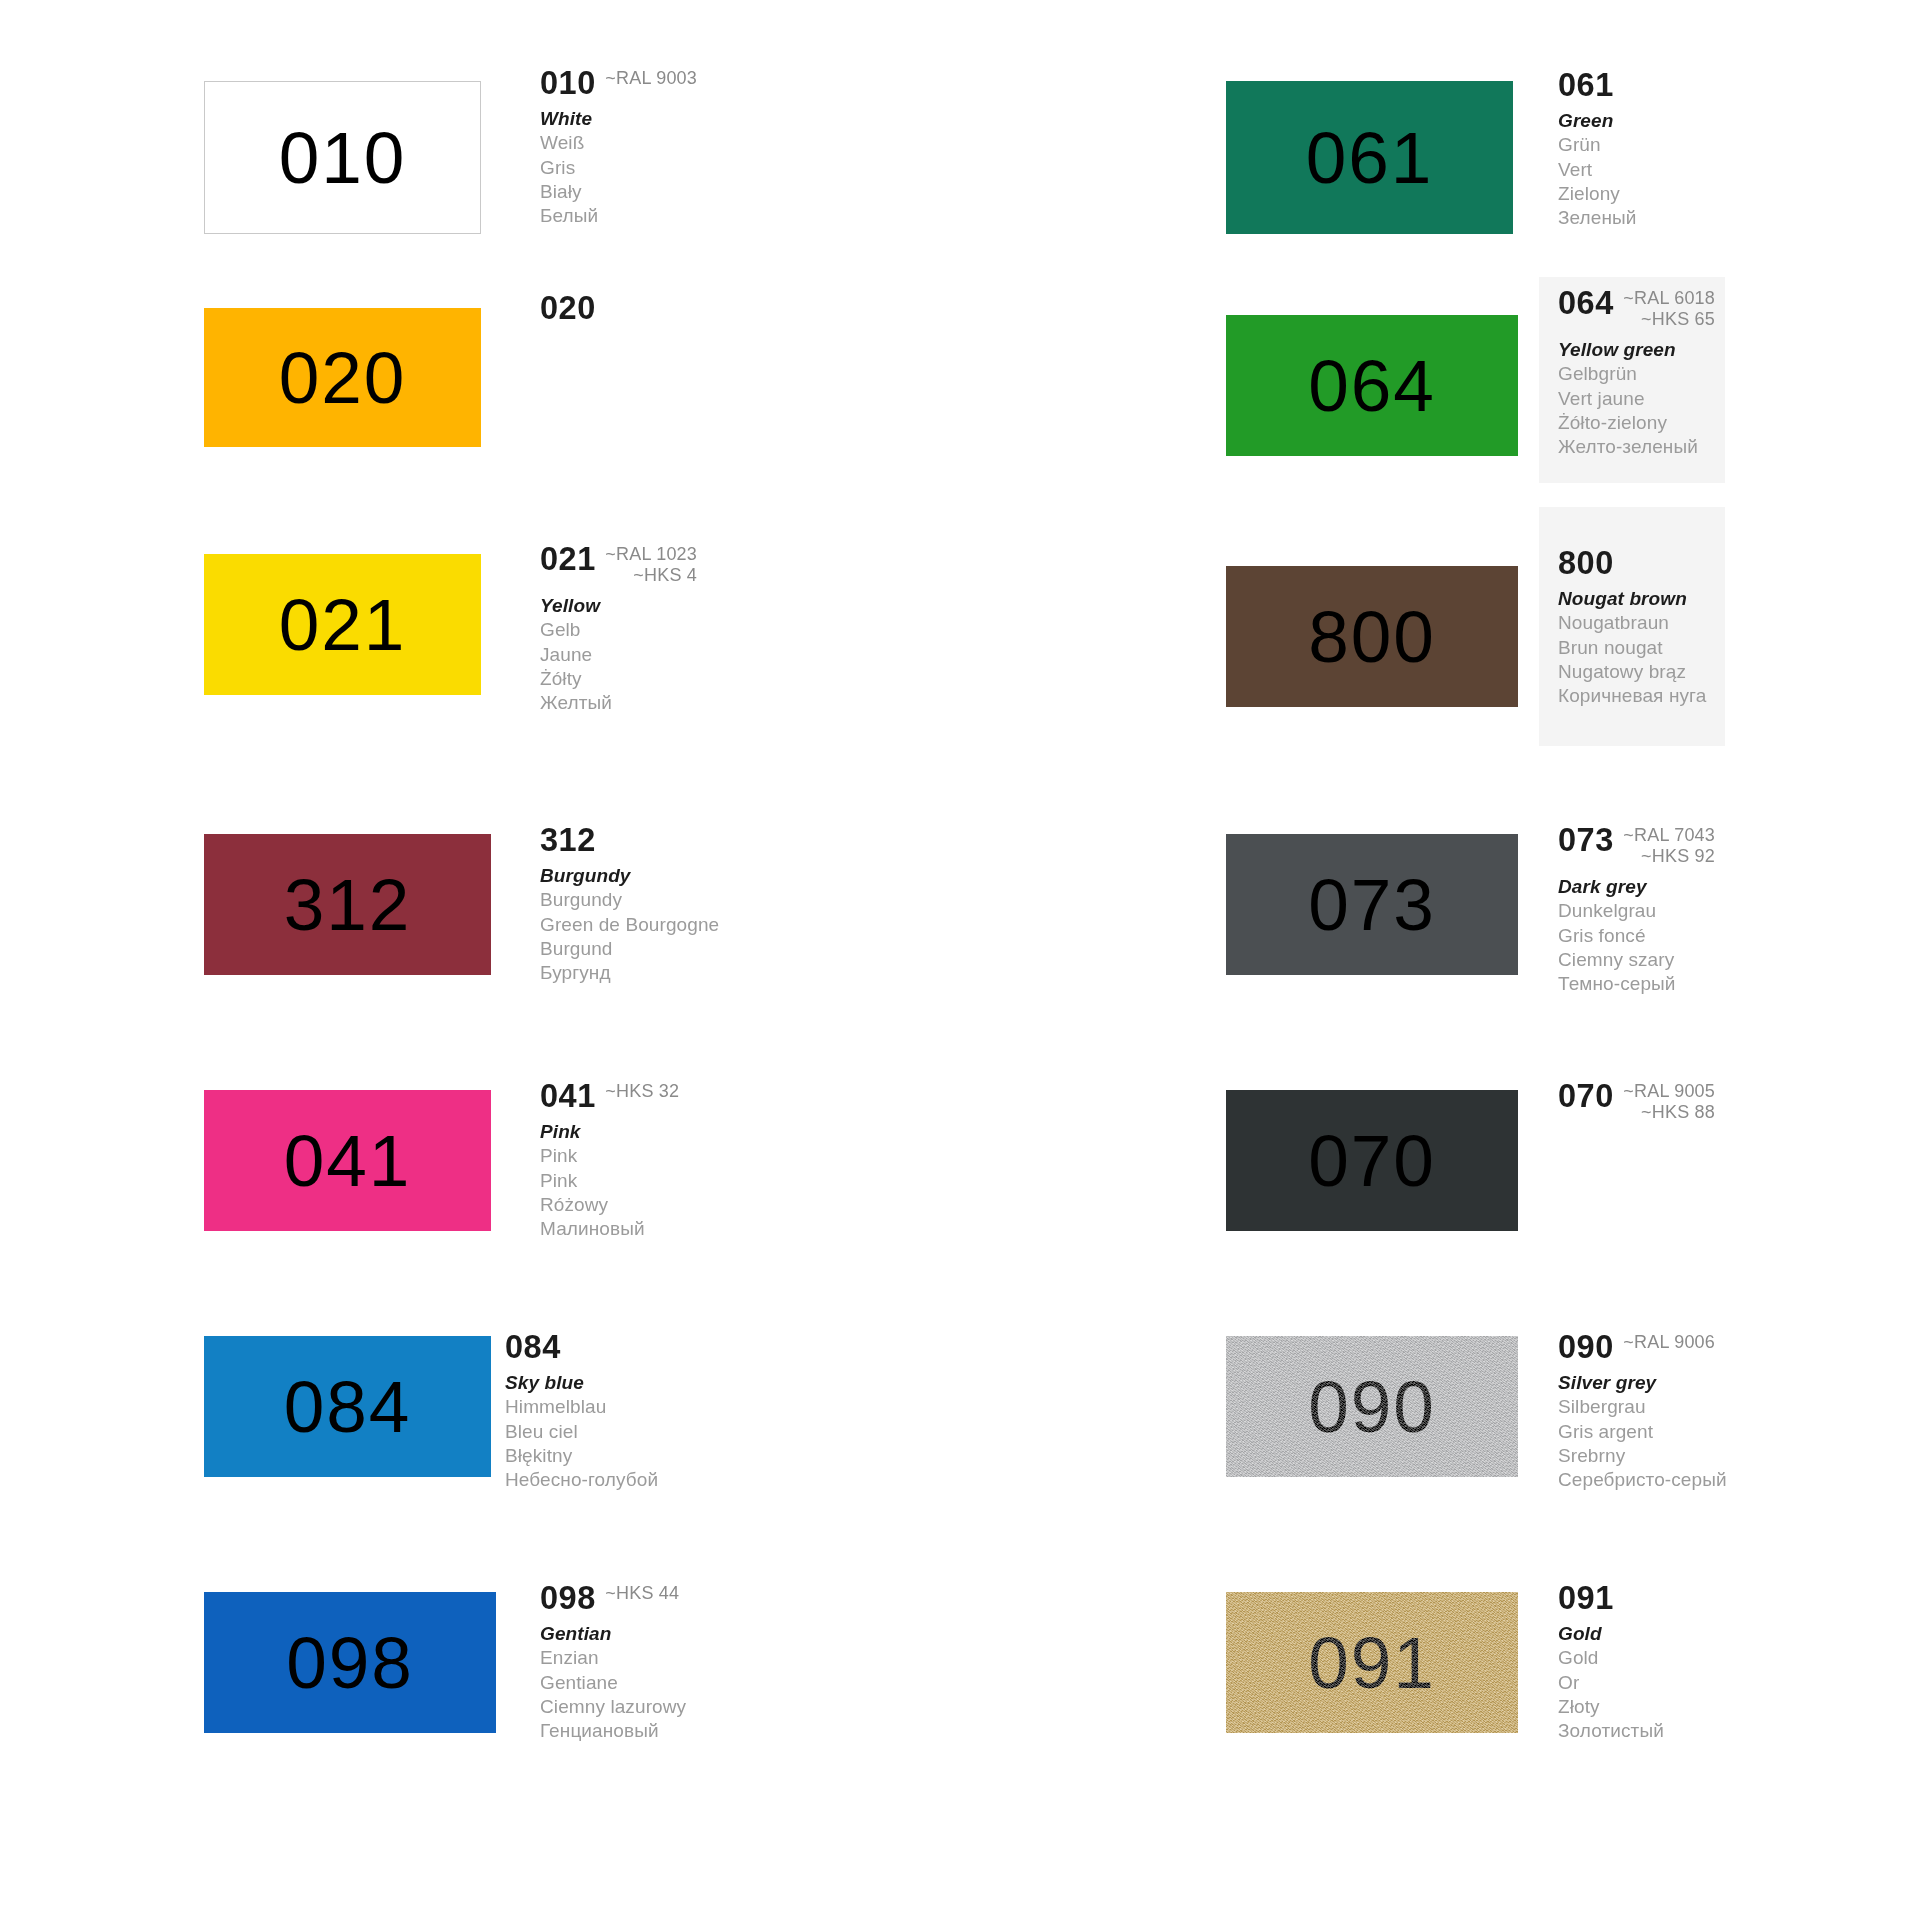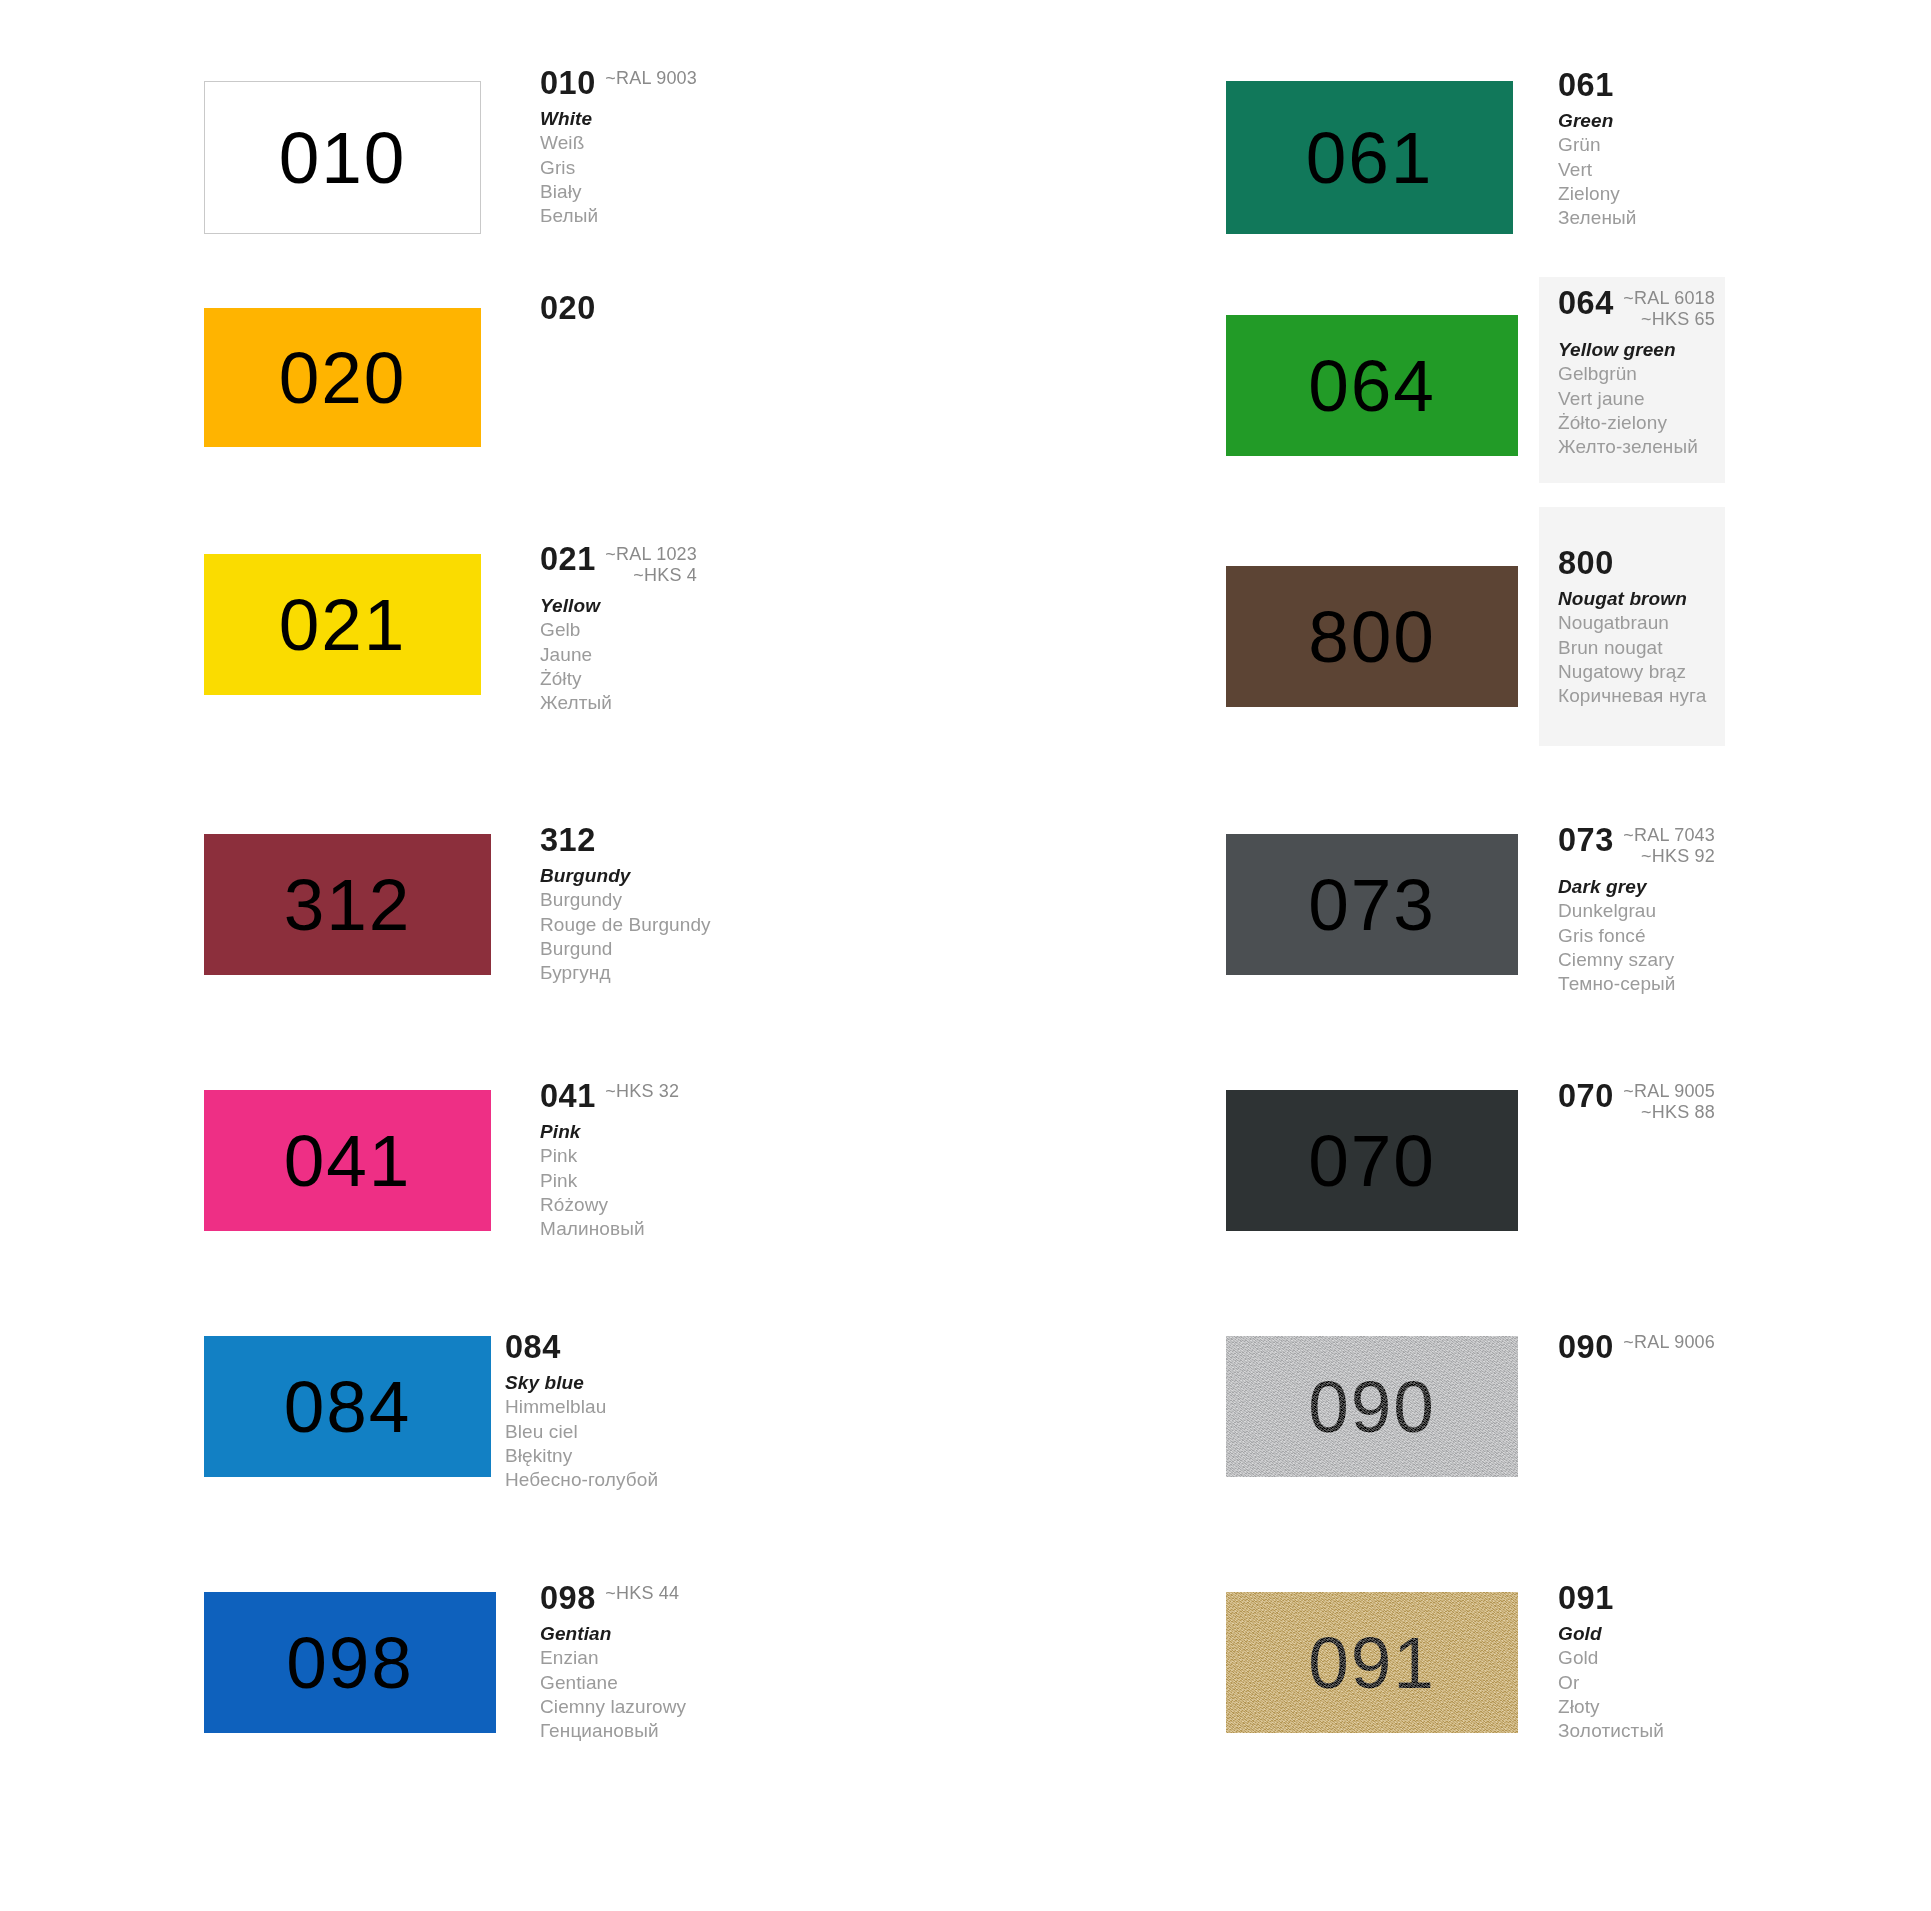--- a/index.html
+++ b/index.html
@@ -159,21 +159,21 @@
     <div class="chip" style="left: 204px; top: 834px; width: 287px; height: 141px; background: rgb(140, 47, 60);">
       <span class="chip-number">312</span>
     </div>
     <div class="label" style="left: 540px; top: 824px;">
       <div class="label-head">
         <div class="code-number">312</div>
       </div>
       <div class="names">
         <div class="name primary">Burgundy</div>
         <div class="name">Burgundy</div>
-        <div class="name">Rouge de Burgundy</div>
+        <div class="name">Green de Bourgogne</div>
         <div class="name">Burgund</div>
         <div class="name">Бургунд</div>
       </div>
     </div>
     <div class="chip" style="left: 204px; top: 1090px; width: 287px; height: 141px; background: rgb(238, 47, 133);">
       <span class="chip-number">041</span>
     </div>
     <div class="label" style="left: 540px; top: 1080px;">
       <div class="label-head">
         <div class="code-number">041</div>
@@ -307,20 +307,27 @@
     <div class="chip metallic" style="left: 1226px; top: 1336px; width: 292px; height: 141px; background: rgb(185, 186, 188);">
       <span class="chip-number">090</span>
     </div>
     <div class="label" style="left: 1558px; top: 1331px;">
       <div class="label-head">
         <div class="code-number">090</div>
         <div class="code-refs">
           <div class="code-ref">~RAL 9006</div>
         </div>
       </div>
+      <div class="names">
+        <div class="name primary">Silver grey</div>
+        <div class="name">Silbergrau</div>
+        <div class="name">Gris argent</div>
+        <div class="name">Srebrny</div>
+        <div class="name">Серебристо-серый</div>
+      </div>
     </div>
     <div class="chip metallic" style="left: 1226px; top: 1592px; width: 292px; height: 141px; background: rgb(201, 167, 92);">
       <span class="chip-number">091</span>
     </div>
     <div class="label" style="left: 1558px; top: 1582px;">
       <div class="label-head">
         <div class="code-number">091</div>
       </div>
       <div class="names">
         <div class="name primary">Gold</div>

